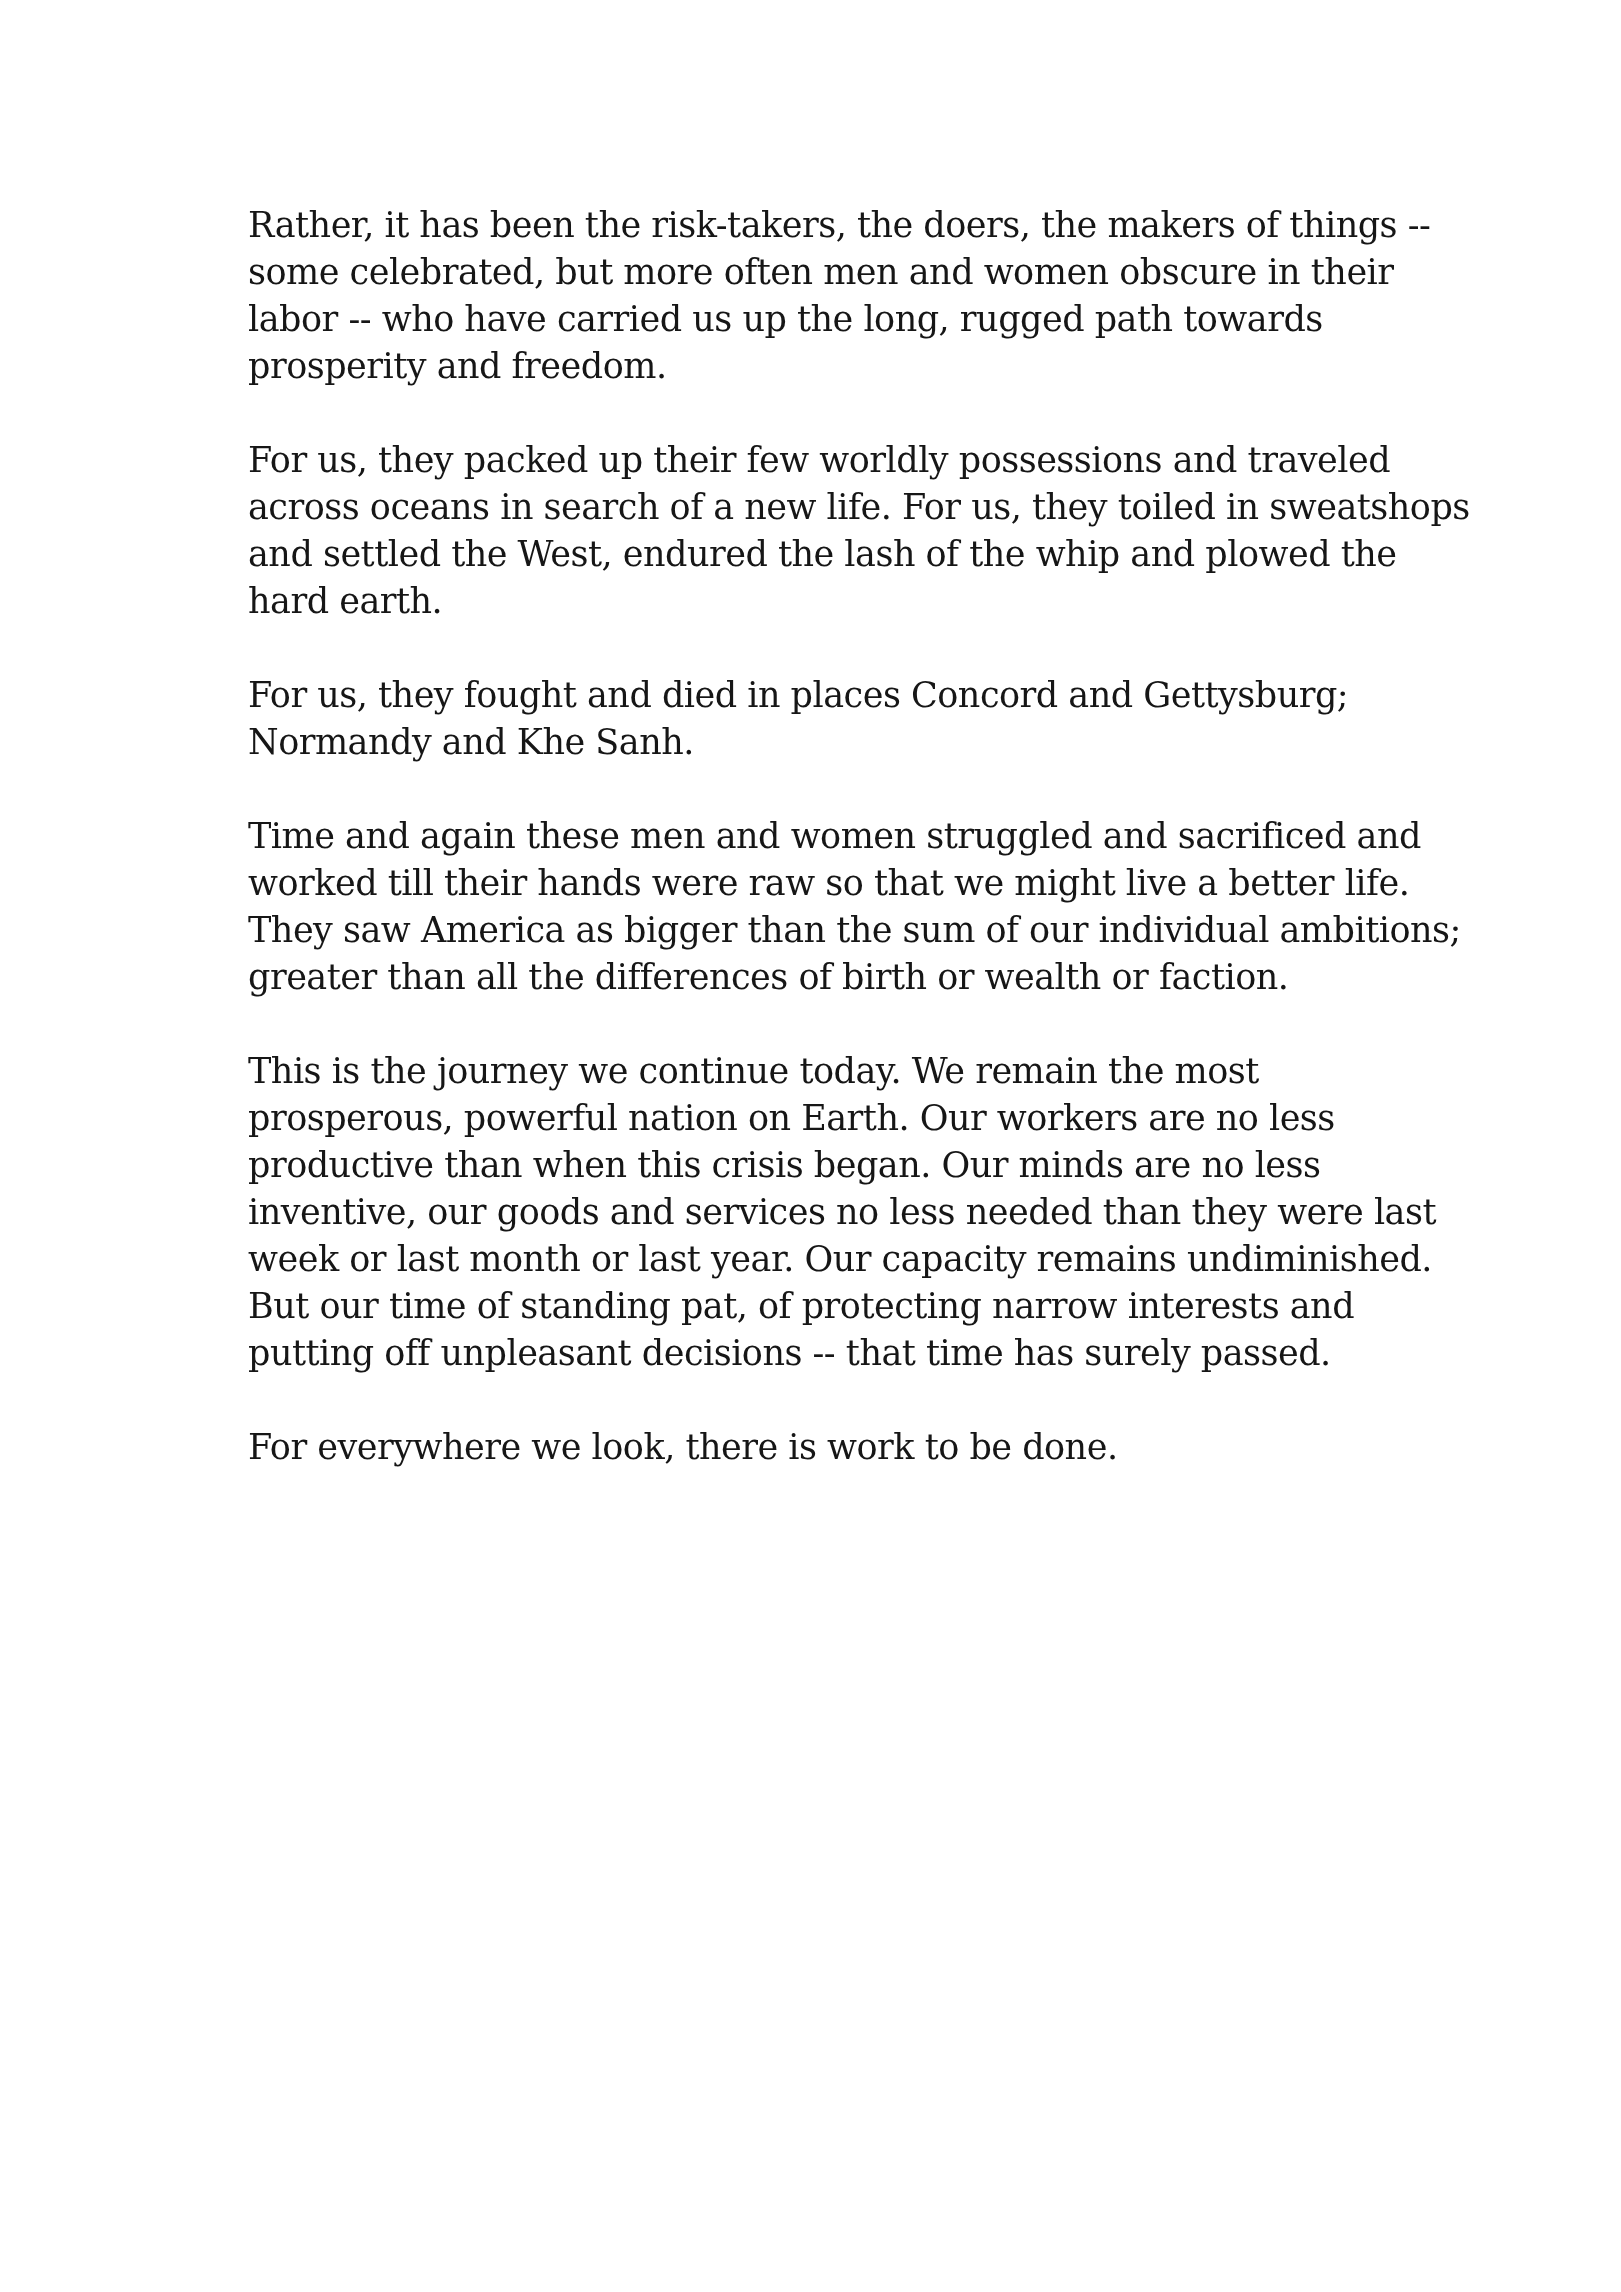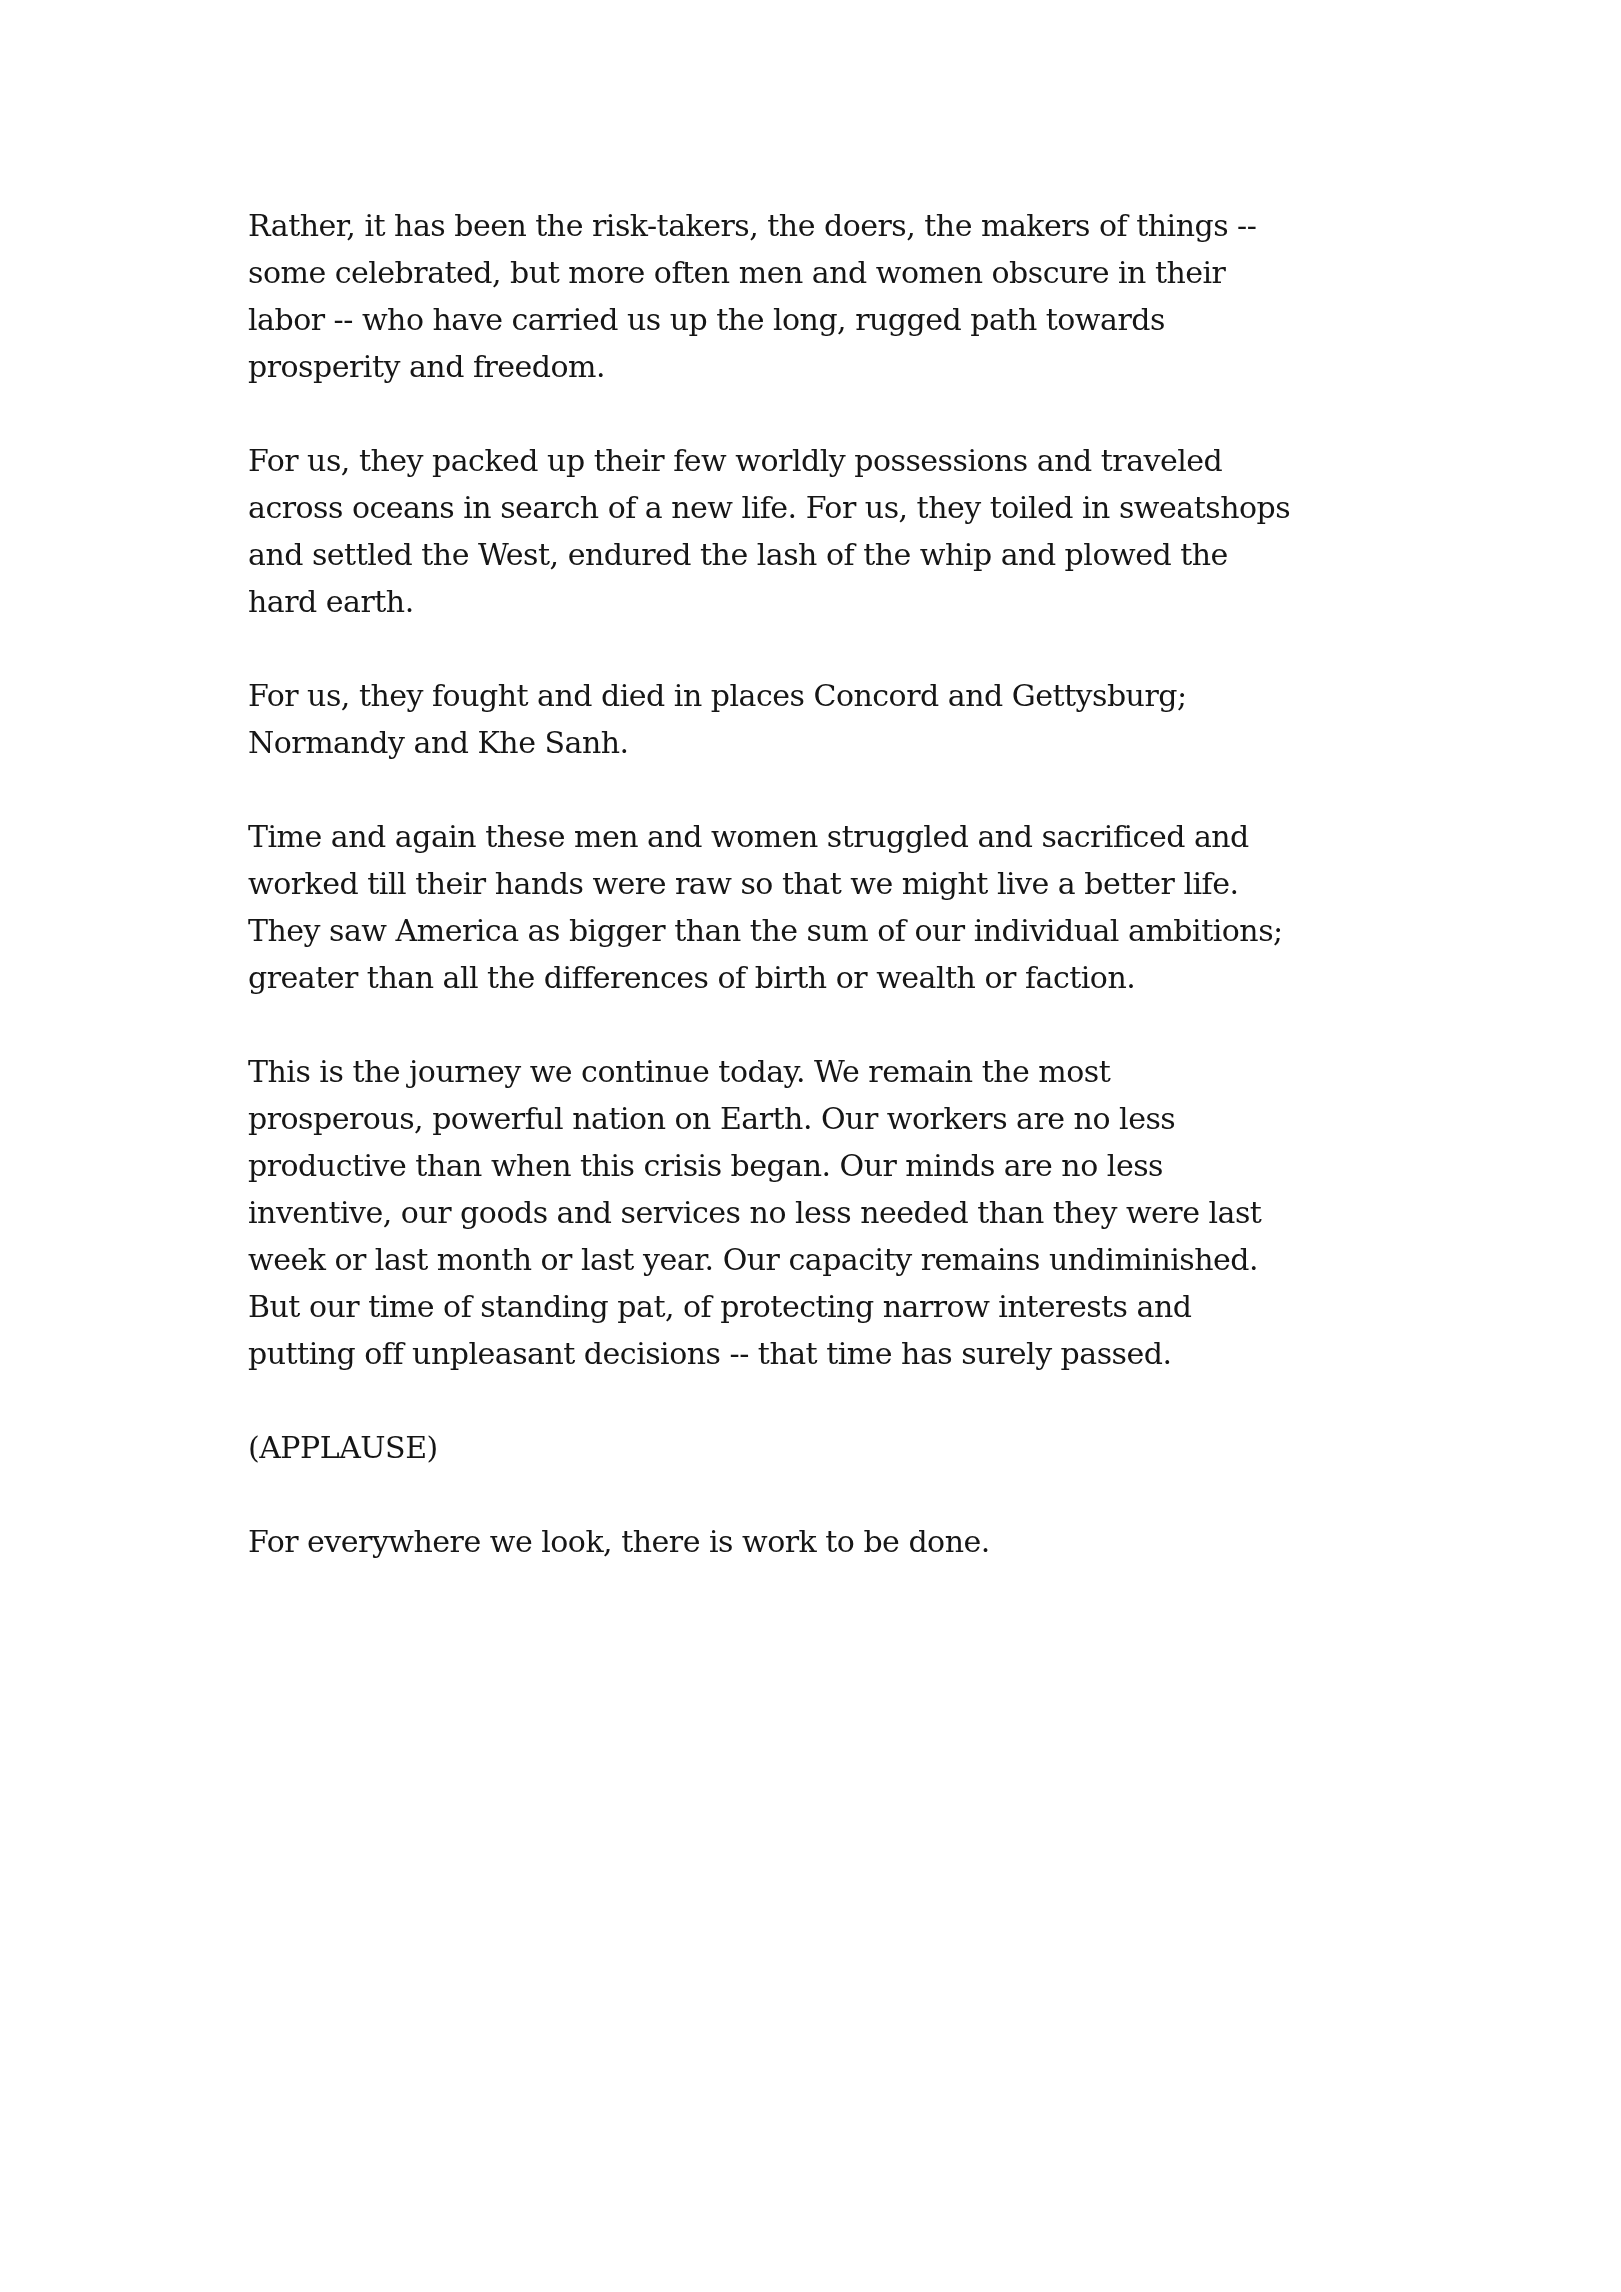--- a/index.html
+++ b/index.html
@@ -23,21 +23,21 @@
   }
   .page-text {
     position: absolute;
     left: 248px;
     top: 202px;
     width: 1333px;
   }
   .para {
     margin: 0 0 47px 0;
     font-family: "DejaVu Serif", "Liberation Serif", serif;
-    font-size: 30px;
+    font-size: 35px;
     line-height: 47px;
     letter-spacing: -0.5px;
     color: #161616;
     white-space: pre-line;
   }
 </style>
 </head>
 <body>
 
 <div class="page">
@@ -56,17 +56,16 @@
 worked till their hands were raw so that we might live a better life.
 They saw America as bigger than the sum of our individual ambitions;
 greater than all the differences of birth or wealth or faction.</p>
     <p class="para">This is the journey we continue today. We remain the most
 prosperous, powerful nation on Earth. Our workers are no less
 productive than when this crisis began. Our minds are no less
 inventive, our goods and services no less needed than they were last
 week or last month or last year. Our capacity remains undiminished.
 But our time of standing pat, of protecting narrow interests and
 putting off unpleasant decisions -- that time has surely passed.</p>
-    <p class="para">(APPLAUSE)</p>
     <p class="para">For everywhere we look, there is work to be done.</p>
   </div>
 </div>
 
 
 </body></html>

